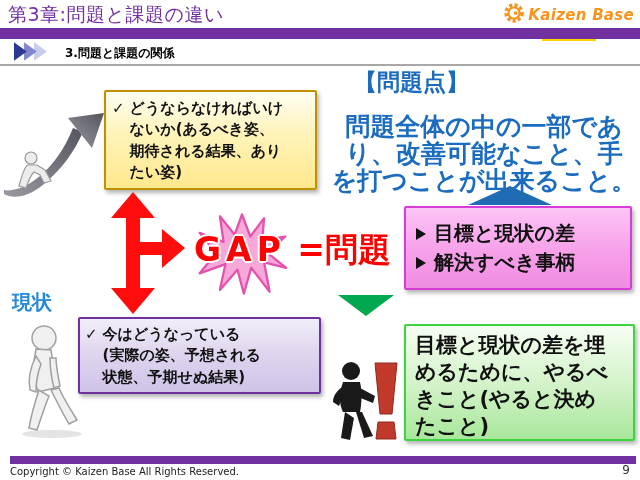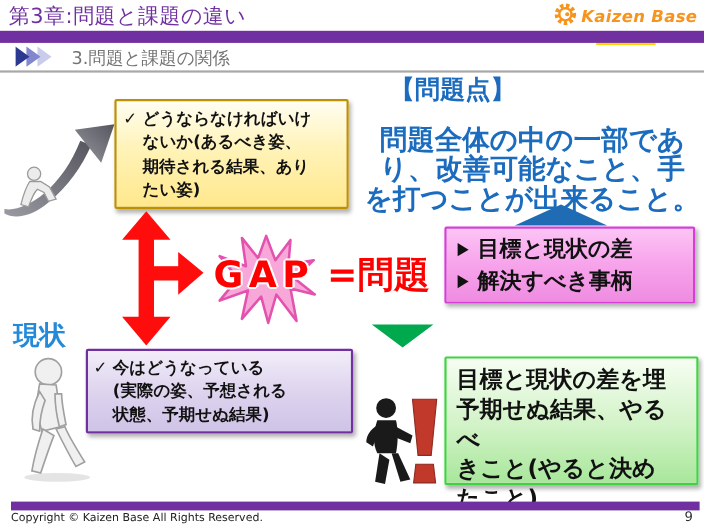--- a/index.html
+++ b/index.html
@@ -8,36 +8,36 @@
   .slide { position:absolute; inset:0; width:640px; height:480px; background:#fff; }
 
   
   .slide-title { position:absolute; left:8px; top:2px; font-size:19px; font-weight:normal; color:#7030A0; letter-spacing:0.5px; }
   .logo { position:absolute; right:6px; top:2px; display:flex; flex-direction:column; align-items:center; }
   .logo-row { display:flex; align-items:center; gap:3px; }
   .logo-name { font-size:15px; font-weight:bold; font-style:italic; color:#F7941D; letter-spacing:0.3px; }
   .logo-sub { font-size:7px; font-weight:bold; color:#2E3192; border-bottom:3px solid #FFD400; padding:0 2px 1px 2px; margin-top:-1px; }
   .bar-top { position:absolute; left:0; top:28px; width:640px; height:11px; background:#7030A0; }
   .section-row { position:absolute; left:14px; top:42px; display:flex; align-items:center; gap:9px; }
-  .section-title { font-size:16px; font-weight:normal; color:#737373; }
+  .section-title { font-size:12px; font-weight:bold; color:#000000; }
   .section-divider { position:absolute; left:0; top:64px; width:640px; height:2px; background:#A8A8A8; }
 
   
   .lbl { position:absolute; font-weight:bold; }
   .goal-label    { left:16px;  top:84px;  font-size:28px; color:#F79321; }
-  .current-label { left:12px;  top:289px; font-size:24px; color:#2389D9; }
+  .current-label { left:12px;  top:289px; font-size:20px; color:#2389D9; }
   .issue-label   { left:337px; top:318px; font-size:29px; color:#1FBE1F; }
 
   
   .cbox { position:absolute; border:2px solid; box-shadow:2px 3px 4px rgba(0,0,0,0.3); border-radius:2px; }
   .goal-box { left:104px; top:90px; width:213px; height:100px; border-color:#BF9000;
               background:linear-gradient(180deg,#FFFEF2 0%,#FFF3B8 45%,#FFE88C 100%); padding:6px 6px; }
   .current-box { left:78px; top:317px; width:243px; height:77px; border-color:#7030A0;
               background:linear-gradient(180deg,#F2EDF9 0%,#DED4EE 50%,#CFC3E7 100%); padding:5px 5px; }
-  .problem-box { left:404px; top:206px; width:228px; height:70px; border-color:#D63CD6;
+  .problem-box { left:404px; top:206px; width:228px; height:84px; border-color:#D63CD6;
               background:linear-gradient(180deg,#FCC4F5 0%,#F7A3EB 50%,#EF8CE1 100%);
               display:flex; flex-direction:column; justify-content:center; padding:18px 10px; gap:2px; }
   .issue-box { left:404px; top:324px; width:231px; height:117px; border-color:#3FD43F;
               background:linear-gradient(180deg,#F6FEF2 0%,#D1F2C6 55%,#A8E79B 100%); padding:6px 9px; }
 
   .check-row { display:flex; gap:5px; }
   .check-mark { font-size:15px; font-weight:bold; color:#111; line-height:1.4; }
   .check-text { font-size:15px; font-weight:bold; color:#111; line-height:1.42; white-space:pre-line; }
   .issue-text { font-size:21px; font-weight:bold; color:#111; line-height:1.28; white-space:pre-line; }
 
@@ -217,21 +217,21 @@
       </g>
       <g>
         <polygon points="45,3 67,3 62,54 50,54" fill="#C0392B" stroke="#8E2A20" stroke-width="1"></polygon>
         <polygon points="48,62 64,62 66,79 46,79" fill="#C0392B" stroke="#8E2A20" stroke-width="1"></polygon>
       </g>
     </svg>
   </div>
 
   <div class="cbox issue-box">
     <div class="issue-text">目標と現状の差を埋
-予期せぬ結果、やるべ
+めるために、やるべ
 きこと(やると決め
 たこと)</div>
   </div>
 
   <div class="footer-bar"></div>
   <div class="copyright">Copyright ©  Kaizen Base  All Rights Reserved.</div>
   <div class="page-number">9</div>
 
 </div>
 

